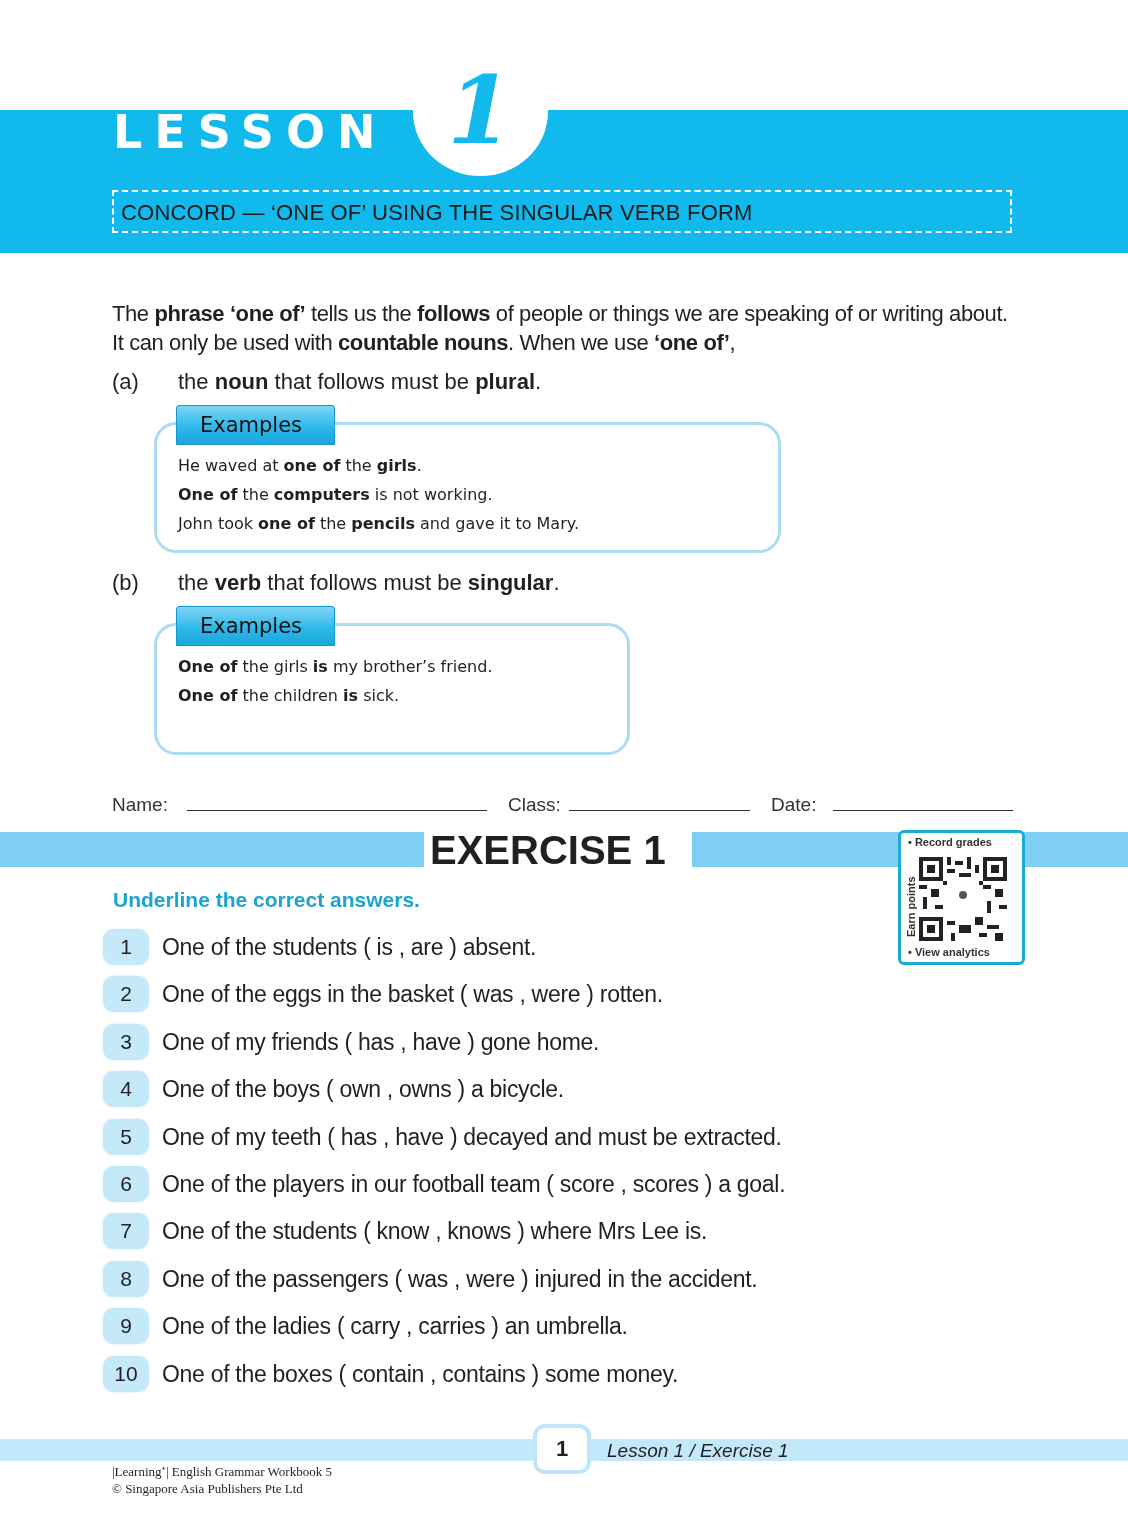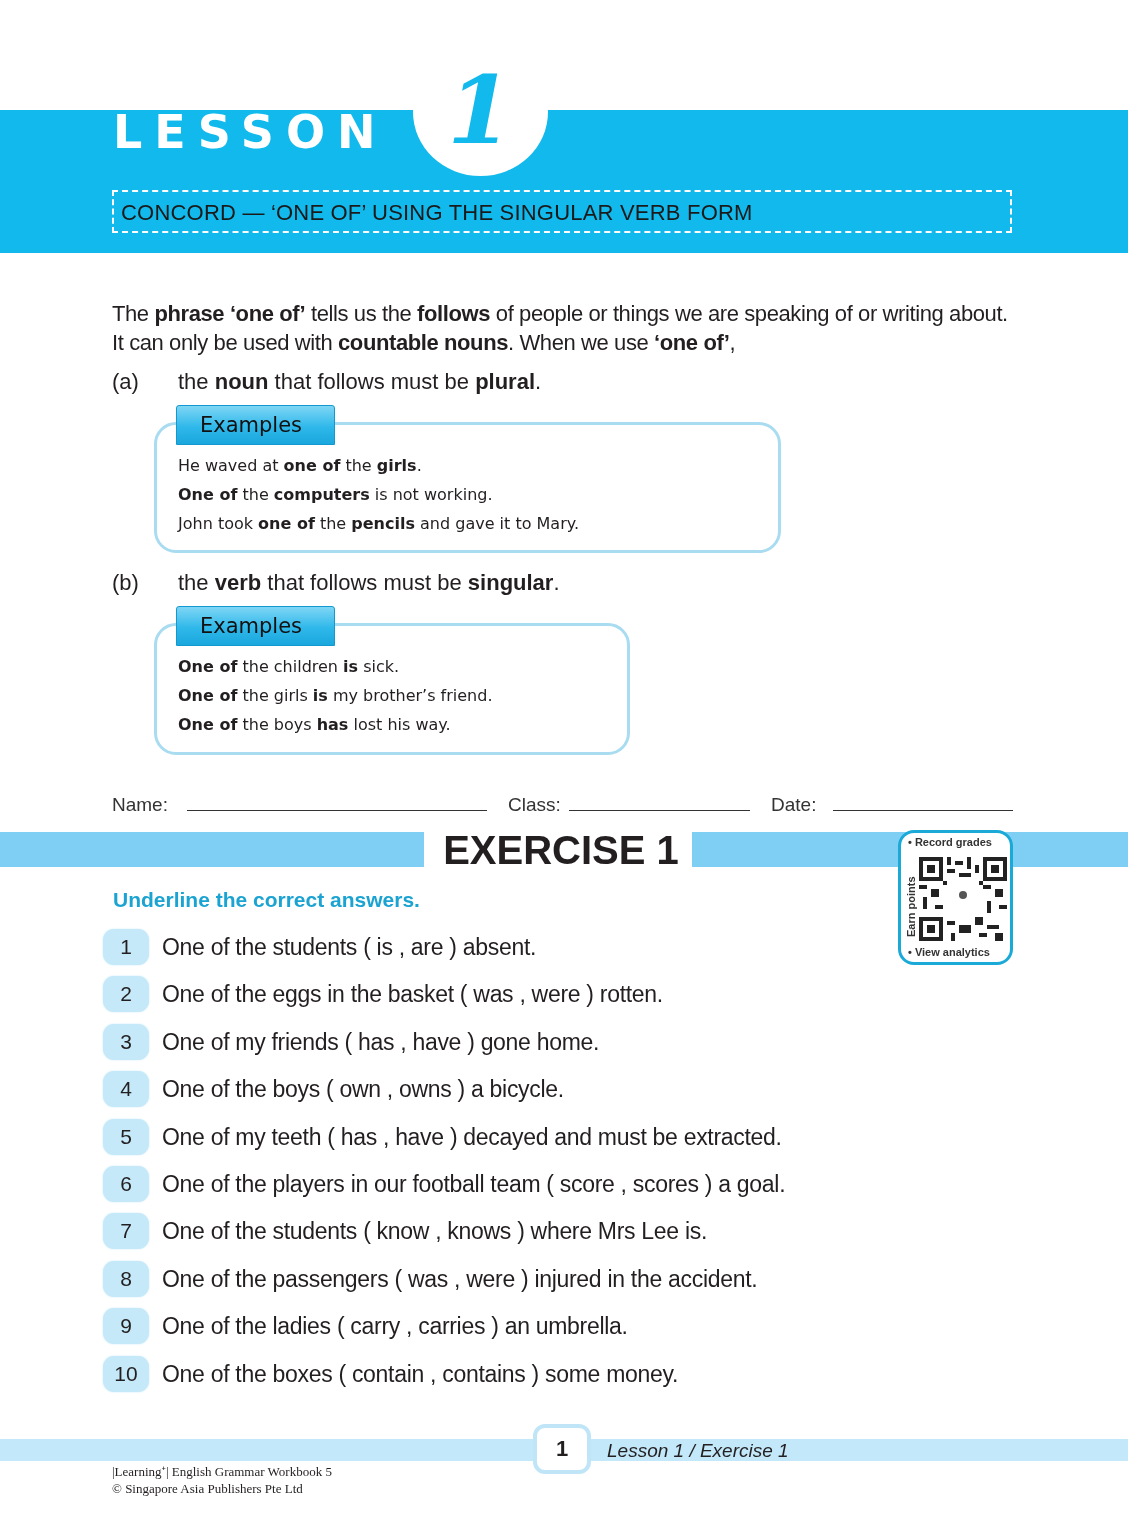--- a/index.html
+++ b/index.html
@@ -47,25 +47,25 @@
     padding: 7px 0 0 23px;
   }
   .ex-line { font-family: "DejaVu Sans", sans-serif; font-size: 16px; line-height: 29px; color: #231f20; }
   
   .name-row { font-family: "Liberation Sans", sans-serif; font-size: 19px; color: #333; line-height: 24px; }
   .uline { border-bottom: 1.5px solid #333; height: 20px; }
   
   .ex-band-l { left: 0; top: 832px; width: 424px; height: 35px; background: #7fcff4; }
   .ex-band-r { left: 692px; top: 832px; width: 436px; height: 35px; background: #7fcff4; }
   .ex-title {
-    left: 430px; top: 826px; width: 262px; text-align: center; font-family: "Liberation Sans", sans-serif;
+    left: 430px; top: 826px; width: 262px; font-family: "Liberation Sans", sans-serif;
     font-weight: bold; font-size: 40px; line-height: 48px; color: #231f20;
   }
   .qr {
-    left: 898px; top: 830px; width: 115px; height: 135px; border: 3px solid #1ba9d8; border-radius: 16px;
+    left: 898px; top: 830px; width: 127px; height: 135px; border: 3px solid #1ba9d8; border-radius: 6px;
     box-sizing: border-box; background: #fff;
   }
   .qr-top, .qr-bot { font-family: "Liberation Sans", sans-serif; font-weight: bold; font-size: 11px; color: #333; position: absolute; white-space: nowrap; }
   .qr-side {
     font-family: "Liberation Sans", sans-serif; font-weight: bold; font-size: 11px; color: #333;
     position: absolute; transform: rotate(-90deg); transform-origin: left top; white-space: nowrap;
   }
   .qr-code { position: absolute; left: 18px; top: 24px; width: 88px; height: 84px; }
   .instr {
     left: 113px; top: 886px; font-family: "Liberation Sans", sans-serif; font-weight: bold; font-size: 21px;
@@ -116,23 +116,22 @@
   <div class="ex-line"><b>One of</b><span> the </span><b>computers</b><span> is not working.</span></div>
   <div class="ex-line"><span>John took </span><b>one of</b><span> the </span><b>pencils</b><span> and gave it to Mary.</span></div>
 </div>
 
 <div class="abs rule" style="left:112px; top:569px;">
   <span class="rule-letter" style="width:66px;">(b)</span><span><span>the </span><b>verb</b><span> that follows must be </span><b>singular</b><span>.</span></span>
 </div>
 <div class="abs ex-box" style="left:154px; top:623px; width:476px; height:132px;"></div>
 <div class="abs ex-tab" style="left:176px; top:606px; width:159px;">Examples</div>
 <div class="abs" style="left:178px; top:652px;">
+  <div class="ex-line"><b>One of</b><span> the girls </span><b>is</b><span> my brother’s friend.</span></div>
   <div class="ex-line"><b>One of</b><span> the children </span><b>is</b><span> sick.</span></div>
-  <div class="ex-line"><b>One of</b><span> the girls </span><b>is</b><span> my brother’s friend.</span></div>
-  <div class="ex-line"><b>One of</b><span> the boys </span><b>has</b><span> lost his way.</span></div>
 </div>
 
 <div class="abs name-row" style="left:112px; top:793px;text-align:center;">Name:</div>
 <div class="abs uline" style="left:187px; top:790px; width:300px;"></div>
 <div class="abs name-row" style="left:508px; top:793px;">Class:</div>
 <div class="abs uline" style="left:569px; top:790px; width:181px;"></div>
 <div class="abs name-row" style="left:771px; top:793px;">Date:</div>
 <div class="abs uline" style="left:833px; top:790px; width:180px;"></div>
 
 <div class="abs ex-band-l"></div>

